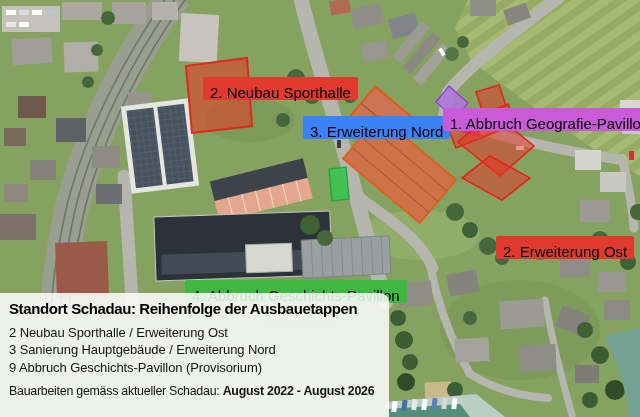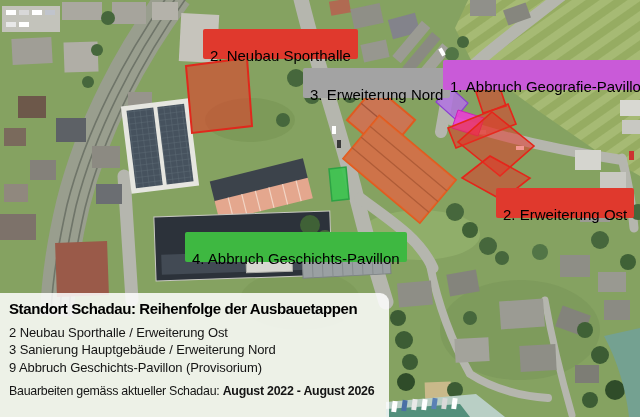--- a/index.html
+++ b/index.html
@@ -4,23 +4,24 @@
 <style>
   html,body{margin:0;padding:0;background:#222;}
   .stage{
     position:relative;width:640px;height:417px;overflow:hidden;
     font-family:"Liberation Sans","DejaVu Sans",sans-serif;
     -webkit-font-smoothing:antialiased;
   }
   .stage svg{position:absolute;left:0;top:0;}
   
   .map-label{
-    position:absolute;height:23px;line-height:23px;padding:15px 7px;
+    position:absolute;height:23px;line-height:23px;padding:4px 7px;
     font-size:15px;color:#000;white-space:nowrap;border-radius:2px;
     box-sizing:border-box;
+    margin-top:48px;
   }
   .lbl-sporthalle{left:203px;top:29px;}
   .lbl-nord{left:303px;top:68px;}
   .lbl-geografie{left:443px;top:60px;}
   .lbl-ost{left:496px;top:188px;}
   .lbl-geschichts{left:185px;top:232px;text-align:center;}
   .lbl-sanierung{left:392px;top:242px;}
   
   .legend{
     position:absolute;left:0;top:293px;width:389px;height:148px;
@@ -245,21 +246,21 @@
       <polygon points="476,92 499,85 506,106 483,113"></polygon>
       <polygon points="448,128 508,104 516,124 456,148"></polygon>
       <polygon points="492,112 534,146 500,176 458,142"></polygon>
       <polygon points="490,156 530,178 502,200 462,178"></polygon>
     </g>
 
     <polygon points="329,169 346,167 349,199 332,201" fill="#3fc353" fill-opacity="0.92" stroke="#2da244" stroke-width="1.5"></polygon>
   </svg>
 
   <div class="map-label lbl-sporthalle" style="background: rgb(224, 57, 45);">2. Neubau Sporthalle</div>
-  <div class="map-label lbl-nord" style="background: #a3a3a3;">3. Erweiterung Nord</div>
+  <div class="map-label lbl-nord" style="background: #3b82f6;">3. Erweiterung Nord</div>
   <div class="map-label lbl-geografie" style="background: rgb(201, 90, 216);">1. Abbruch Geografie-Pavillon</div>
   <div class="map-label lbl-ost" style="background: rgb(224, 57, 45);">2. Erweiterung Ost</div>
   <div class="map-label lbl-geschichts" style="background: rgb(62, 184, 65);">4. Abbruch Geschichts-Pavillon</div>
 
   <div class="legend">
     <div class="legend-title">Standort Schadau: Reihenfolge der Ausbauetappen</div>
     <div class="legend-item">2 Neubau Sporthalle / Erweiterung Ost</div>
     <div class="legend-item">3 Sanierung Hauptgebäude / Erweiterung Nord</div>
     <div class="legend-item">9 Abbruch Geschichts-Pavillon (Provisorium)</div>
     <div class="legend-footer">

